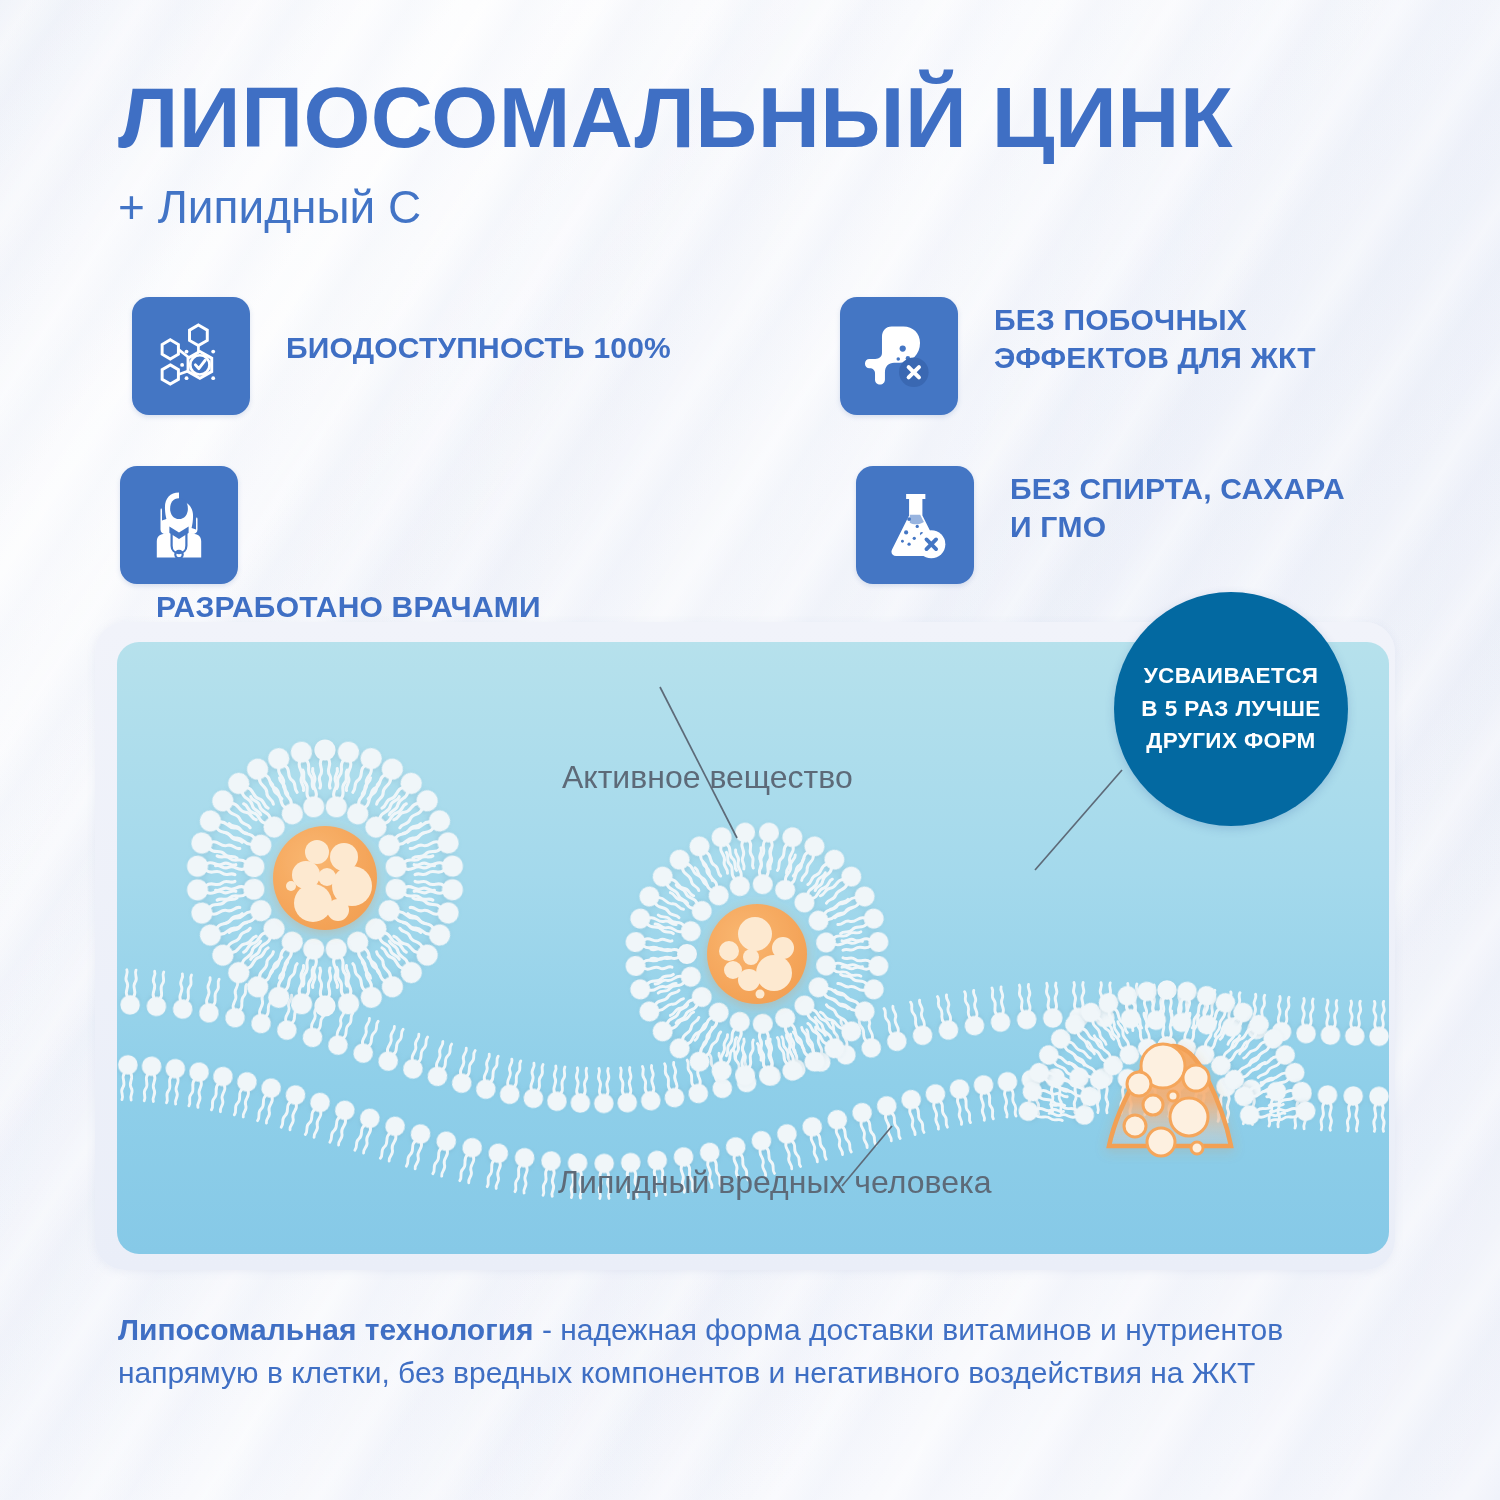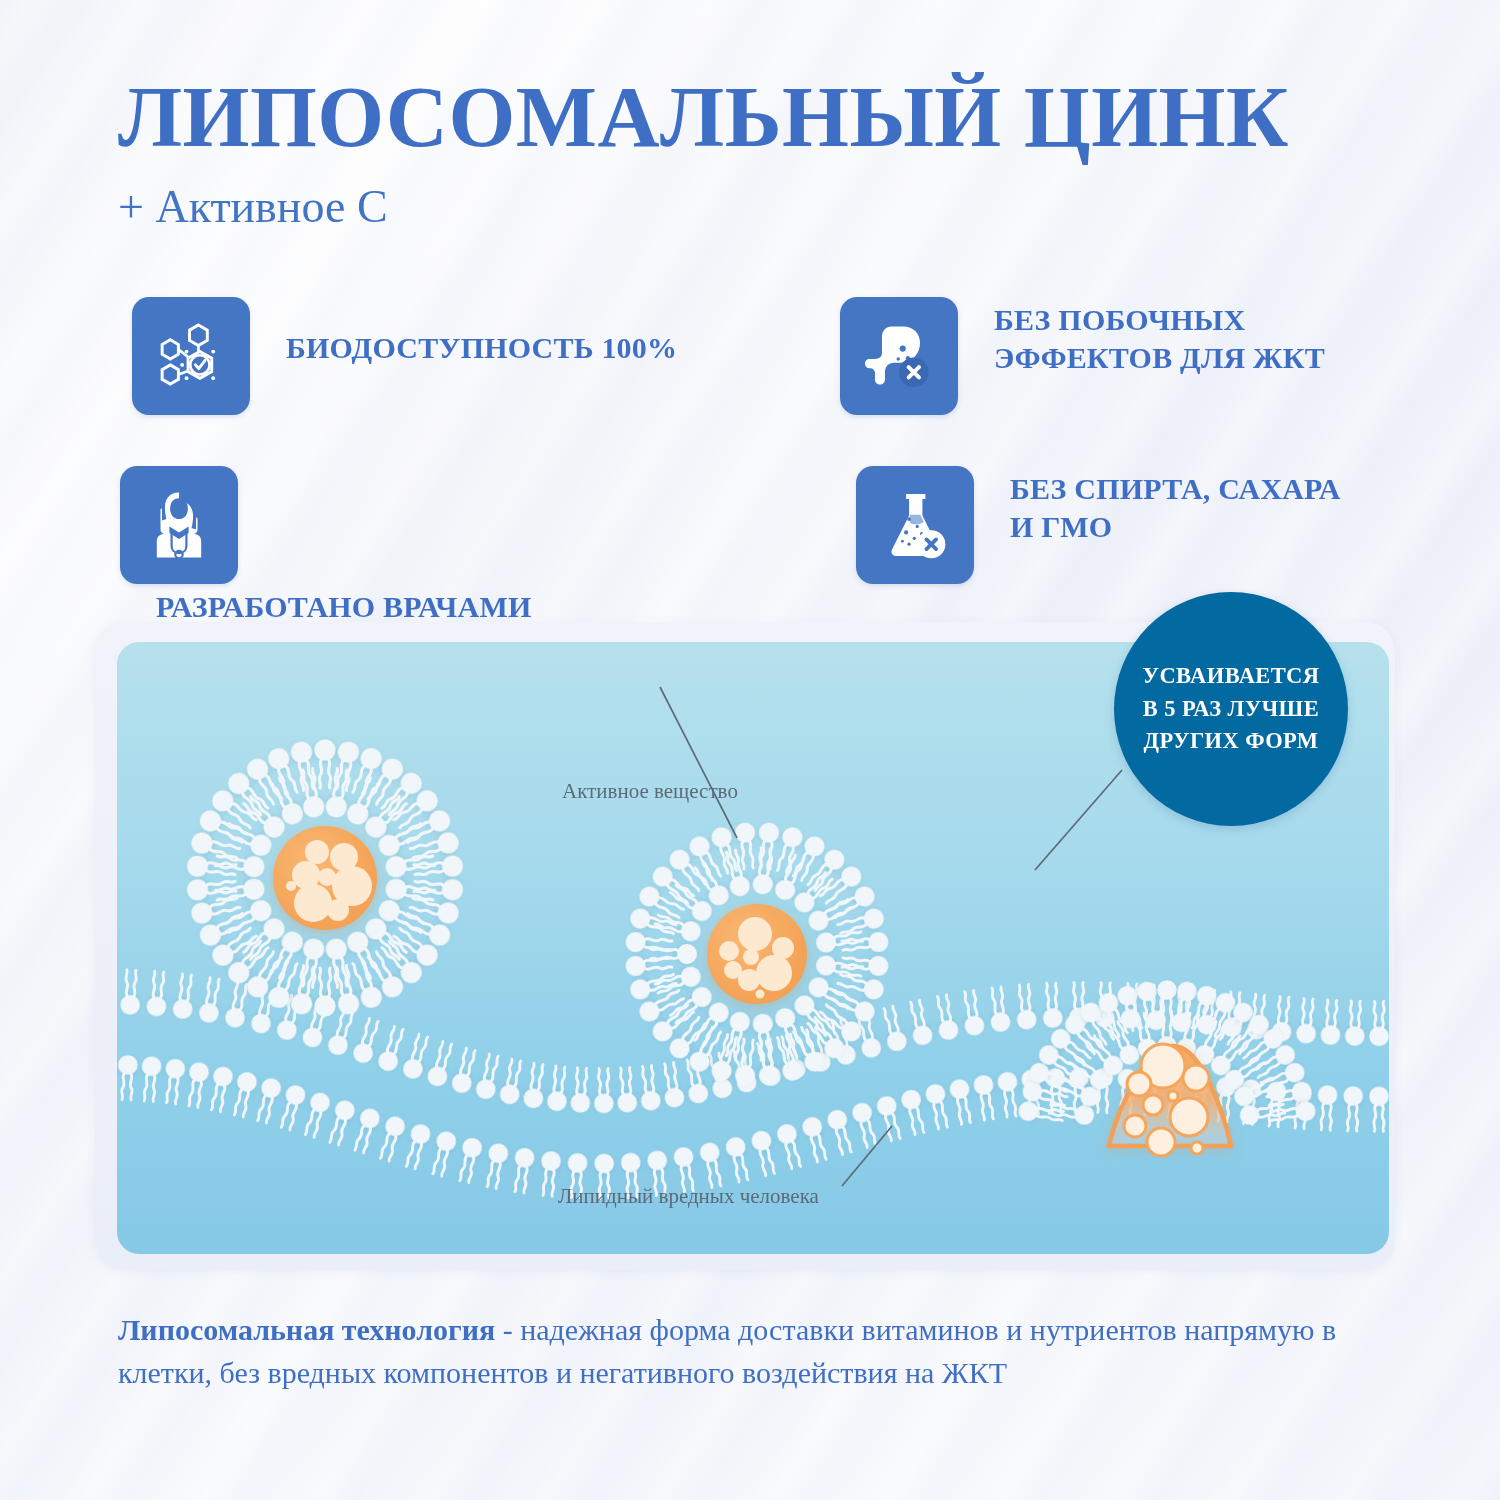--- a/index.html
+++ b/index.html
@@ -25,21 +25,21 @@
   #bg-texture:after{
     content:"";position:absolute;inset:0;
     background:repeating-linear-gradient(123deg,
         rgba(255,255,255,0) 0px,
         rgba(255,255,255,.38) 26px,
         rgba(220,227,243,.16) 58px,
         rgba(255,255,255,0) 96px);
     opacity:.85;
   }
 
-  .stage{position:absolute;inset:0;font-family:Liberation Serif, serif;}
+  .stage{position:absolute;inset:0;}
 
   
   #title{
     position:absolute;left:118px;top:74px;
     font-size:86px;line-height:1;font-weight:bold;
     letter-spacing:.5px;color:#3f6fc4;
     white-space:nowrap;
   }
   #subtitle{
     position:absolute;left:118px;top:184px;
@@ -96,44 +96,43 @@
     box-shadow:0 3px 10px rgba(50,90,160,.22);
   }
   #badge-text{
     color:#fff;font-weight:bold;font-size:22.5px;line-height:1.45;
     letter-spacing:.4px;white-space:pre-line;
   }
 
   
   .diag-label{
     position:absolute;color:#5d6a78;
-    font-size:21px;line-height:1.3;white-space:pre-line;
+    font-size:32px;line-height:1.3;white-space:pre-line;
     font-weight:normal;
-    margin-top:21px;
   }
   #label-active{left:562px;top:757px;}
   #label-bilayer{left:900px;top:790px;}
   #label-human{left:558px;top:1162px;}
 
   
   #footer{
     position:absolute;left:118px;top:1309px;width:1290px;
     font-size:30px;line-height:1.42;color:#3f6fc4;
   }
   #footer b{font-weight:bold;}
 </style>
 </head>
 <body>
 
 <div id="bg-texture"></div>
 
 <div class="stage">
 
   <div id="title">ЛИПОСОМАЛЬНЫЙ ЦИНК</div>
-  <div id="subtitle">+ Активное C</div>
+  <div id="subtitle">+ Липидный C</div>
 
   <div class="feature" id="feature-0">
     <div class="tile">
       <span>
       <svg viewBox="0 0 100 100" fill="none">
         <g stroke="#ffffff" stroke-width="4" fill="none">
           <polygon points="60,8 72,15 72,29 60,36 48,29 48,15"></polygon>
           <polygon points="22,28 33,34.5 33,47.5 22,54 11,47.5 11,34.5"></polygon>
           <polygon points="22,62 33,68.5 33,81.5 22,88 11,81.5 11,68.5"></polygon>
           <polygon points="62,44 78,53 78,71 62,80 46,71 46,53"></polygon>

